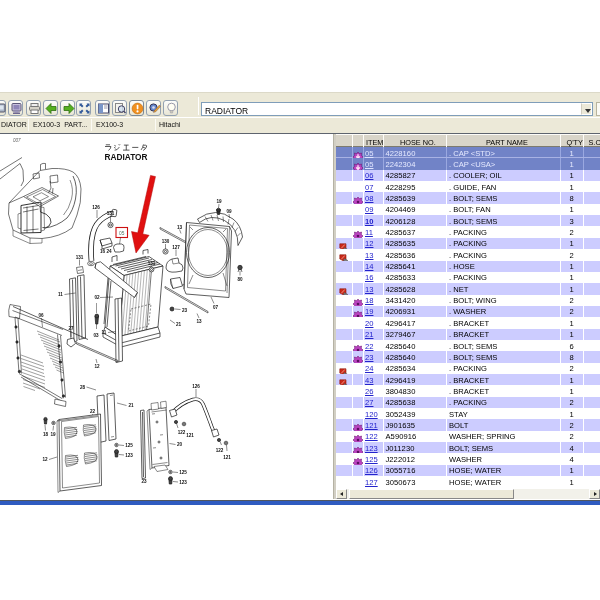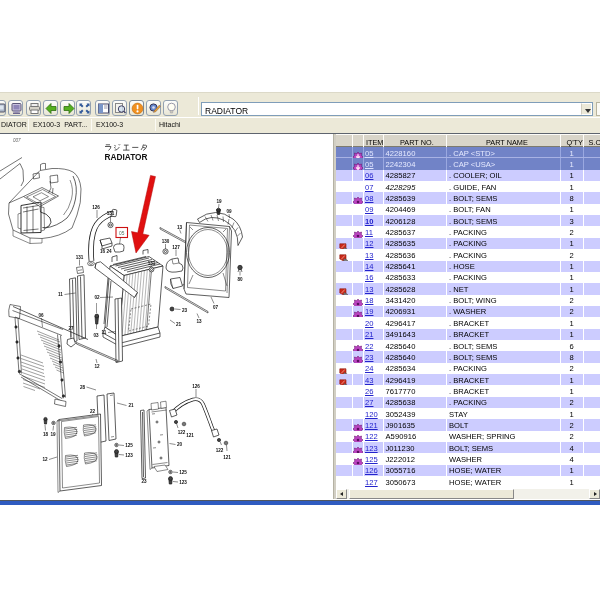--- a/index.html
+++ b/index.html
@@ -408,21 +408,21 @@
     <circle cx="170.5" cy="478.5" r="1.9" fill="#444"></circle>
 
 <text x="82.5" y="388.5" stroke="none" fill="#111" font-size="4.6" font-weight="bold" text-anchor="middle">28</text>
 <path d="M86.5 387 L96 390" stroke-width="0.5"></path>
 
 <path d="M150.5 175.4 L155.5 176.6 L142.8 233.9 L149.1 235.3 L136 253 L131.5 231.5 L137.7 232.8 Z" fill="#e01010" stroke="#b00a0a" stroke-width="0.5"></path>
 </svg>
 
 <div id="thead">
   <span style="left:30px;">ITEM</span>
-    <span style="left:64px;">PART NO.</span>
+    <span style="left:64px;">HOSE NO.</span>
     <span style="left:150px;">PART NAME</span>
     <span style="left:230.5px;">Q'TY</span>
     <span style="left:252.5px;">S.C.</span>
   <i style="left:16px;"></i>
     <i style="left:27px;"></i>
     <i style="left:47px;"></i>
     <i style="left:110px;"></i>
     <i style="left:224px;"></i>
     <i style="left:247px;"></i>
 </div>
@@ -472,21 +472,21 @@
     <span class="qt" style="color:#000000;">1</span>
   </div>
 <div class="tr" style="top:181.05px;height:11.35px;background:#ffffff;">
     <i class="vl" style="left:16px;background:#ffffff;"></i>
     <i class="vl" style="left:27px;background:#ffffff;"></i>
     <i class="vl" style="left:47px;background:#ffffff;"></i>
     <i class="vl" style="left:110px;background:#ffffff;"></i>
     <i class="vl" style="left:224px;background:#ffffff;"></i>
     <i class="vl" style="left:247px;background:#ffffff;"></i>
     <span class="it" style="color:#2323cc;">07</span>
-    <span class="pn" style="color:#000000;font-style:italic;">4228295</span>
+    <span class="pn" style="color:#000000;">4228295</span>
     <span class="nm" style="color:#000000;">. GUIDE, FAN</span>
     <span class="qt" style="color:#000000;">1</span>
   </div>
 <div class="tr" style="top:192.40px;height:11.35px;background:#ccccff;">
     <i class="vl" style="left:16px;background:#ffffff;"></i>
     <i class="vl" style="left:27px;background:#ffffff;"></i>
     <i class="vl" style="left:47px;background:#ffffff;"></i>
     <i class="vl" style="left:110px;background:#ffffff;"></i>
     <i class="vl" style="left:224px;background:#ffffff;"></i>
     <i class="vl" style="left:247px;background:#ffffff;"></i>
@@ -662,21 +662,21 @@
     <span class="qt" style="color:#000000;">1</span>
   </div>
 <div class="tr" style="top:328.60px;height:11.35px;background:#ccccff;">
     <i class="vl" style="left:16px;background:#ffffff;"></i>
     <i class="vl" style="left:27px;background:#ffffff;"></i>
     <i class="vl" style="left:47px;background:#ffffff;"></i>
     <i class="vl" style="left:110px;background:#ffffff;"></i>
     <i class="vl" style="left:224px;background:#ffffff;"></i>
     <i class="vl" style="left:247px;background:#ffffff;"></i>
     <span class="it" style="color:#2323cc;">21</span>
-    <span class="pn" style="color:#000000;">3491643</span>
+    <span class="pn" style="color:#000000;">3279467</span>
     <span class="nm" style="color:#000000;">. BRACKET</span>
     <span class="qt" style="color:#000000;">1</span>
   </div>
 <div class="tr" style="top:339.95px;height:11.35px;background:#ffffff;">
     <i class="vl" style="left:16px;background:#ffffff;"></i>
     <i class="vl" style="left:27px;background:#ffffff;"></i>
     <i class="vl" style="left:47px;background:#ffffff;"></i>
     <i class="vl" style="left:110px;background:#ffffff;"></i>
     <i class="vl" style="left:224px;background:#ffffff;"></i>
     <i class="vl" style="left:247px;background:#ffffff;"></i>
@@ -742,21 +742,21 @@
     <span class="qt" style="color:#000000;">1</span>
   </div>
 <div class="tr" style="top:385.35px;height:11.35px;background:#ffffff;">
     <i class="vl" style="left:16px;background:#ffffff;"></i>
     <i class="vl" style="left:27px;background:#ffffff;"></i>
     <i class="vl" style="left:47px;background:#ffffff;"></i>
     <i class="vl" style="left:110px;background:#ffffff;"></i>
     <i class="vl" style="left:224px;background:#ffffff;"></i>
     <i class="vl" style="left:247px;background:#ffffff;"></i>
     <span class="it" style="color:#2323cc;text-align:right;">26</span>
-    <span class="pn" style="color:#000000;">7617770</span>
+    <span class="pn" style="color:#000000;">3804830</span>
     <span class="nm" style="color:#000000;">. BRACKET</span>
     <span class="qt" style="color:#000000;">1</span>
   </div>
 <div class="tr" style="top:396.70px;height:11.35px;background:#ccccff;">
     <i class="vl" style="left:16px;background:#ffffff;"></i>
     <i class="vl" style="left:27px;background:#ffffff;"></i>
     <i class="vl" style="left:47px;background:#ffffff;"></i>
     <i class="vl" style="left:110px;background:#ffffff;"></i>
     <i class="vl" style="left:224px;background:#ffffff;"></i>
     <i class="vl" style="left:247px;background:#ffffff;"></i>

